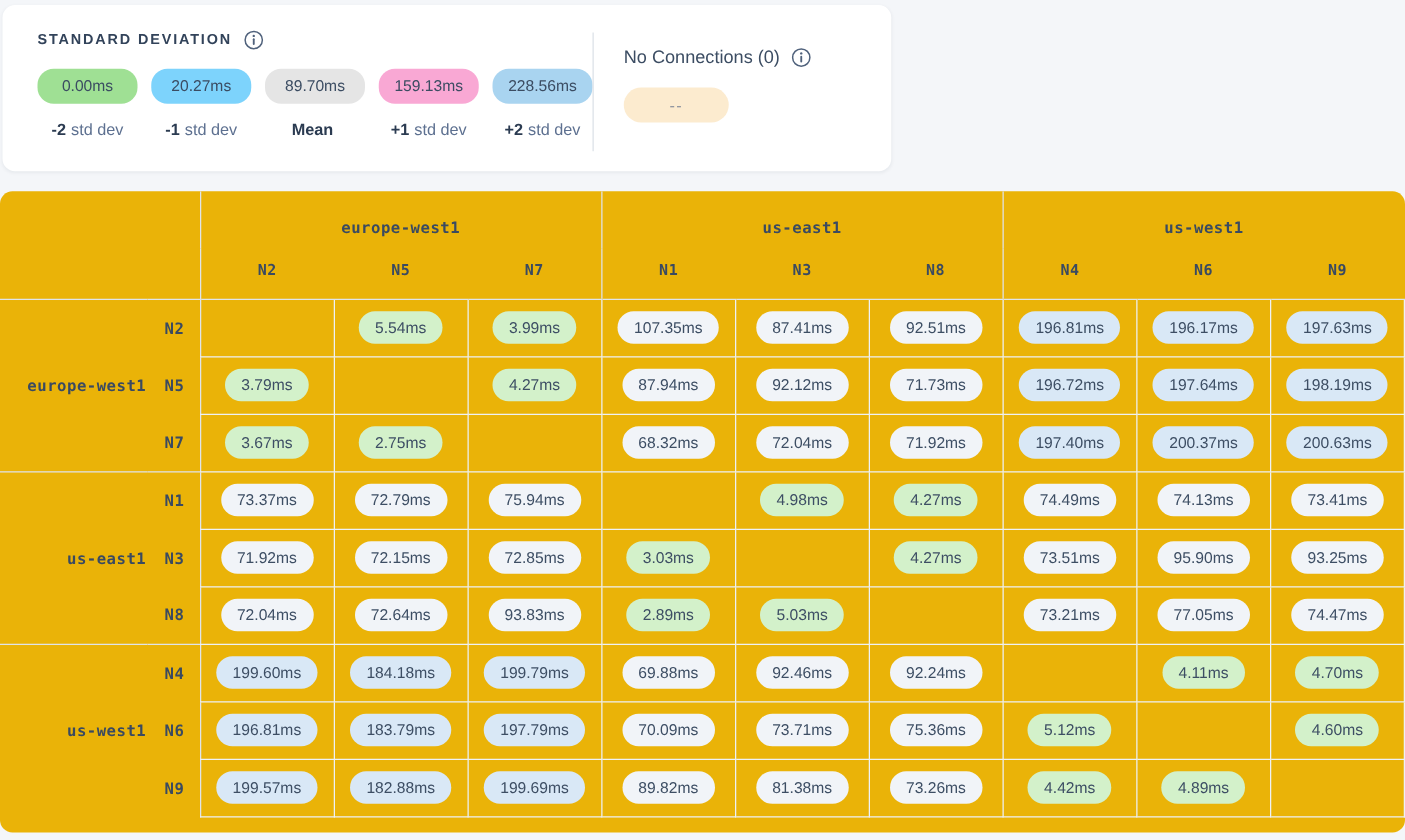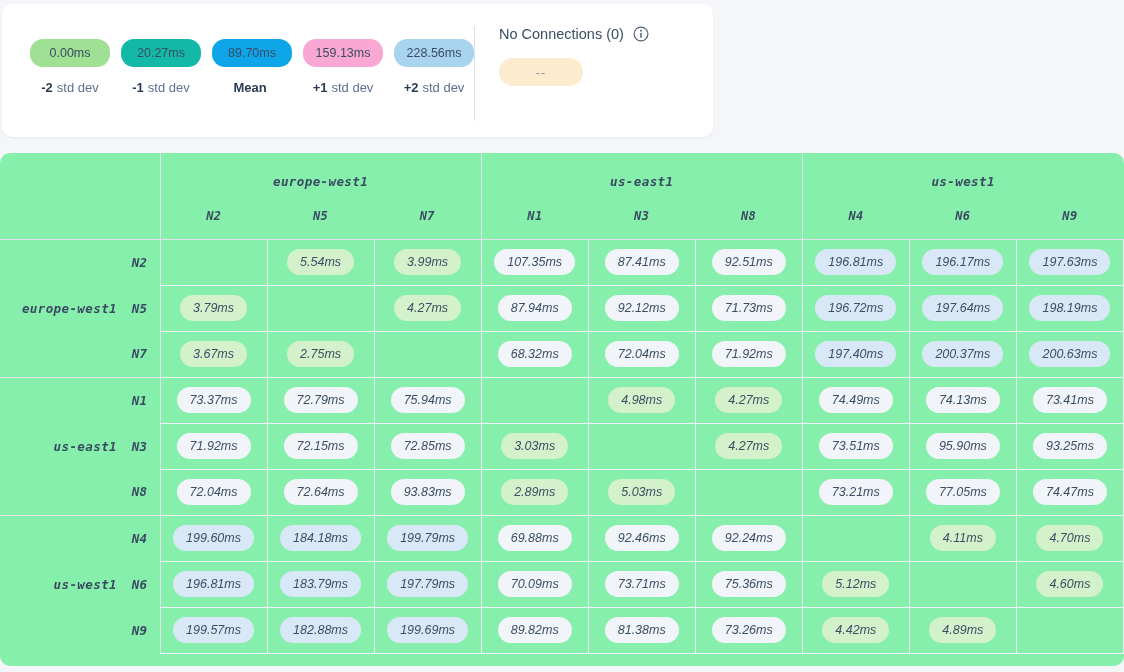--- a/index.html
+++ b/index.html
@@ -30,32 +30,32 @@
     width:80px; height:28px; border-radius:13px;
     display:flex; align-items:center; justify-content:center;
     font-size:12.5px; color:#3b4c62;
   }
   .labels-row { display:flex; gap:11px; margin-top:13px; }
   .legend-label { width:80px; display:flex; justify-content:center; gap:4px; font-size:13px; white-space:nowrap; }
   .lbl-bold { font-weight:bold; color:#2b3b51; }
   .lbl-rest { color:#5d7090; }
   .card-divider { width:1px; background:#dce1e8; align-self:stretch; margin:2px 0 16px 0; }
   .no-conn { padding-left:24px; }
-  .no-conn .title-row { margin-top:2px; }
+  .no-conn .title-row { margin-top:14px; }
   .no-conn-title { font-size:14.5px; color:#3c4d63; }
   .no-conn-pill {
     margin-top:16px; width:84px; height:28px; border-radius:14px;
     display:flex; align-items:center; justify-content:center;
     font-size:13px; color:#8f949e; letter-spacing:1px;
   }
 
   
   .matrix-panel {
-    margin-top:16px; background:#86efac; border-radius:10px;
-    overflow:hidden; min-height:513px;font-style:italic;
+    margin-top:16px; background:#eab308; border-radius:10px;
+    overflow:hidden; min-height:513px;
   }
   table { width:100%; border-collapse:collapse; table-layout:fixed; }
   col.c-region { width:118px; } col.c-node { width:42px; }
 
   thead th {
     font-family:"DejaVu Sans Mono", monospace;
     font-weight:bold; color:#3a4a61; letter-spacing:0.4px;
   }
   th.corner { border-right:1px solid #dfe4ea; border-bottom:1px solid #dfe4ea; }
   th.th-group { font-size:12.5px; height:46px; vertical-align:bottom; padding-bottom:10px; }
@@ -81,24 +81,34 @@
   }
   .pill.green { background:var(--tone-green); }
   .pill.gray  { background:var(--tone-gray); }
   .pill.blue  { background:var(--tone-blue); }
 </style>
 </head>
 <body>
 
 <div class="legend-card">
   <div class="legend-left">
+    <div class="title-row">
+      <span class="legend-title">STANDARD DEVIATION</span>
+      <span class="info-icon">
+        <svg viewBox="0 0 16 16" width="16" height="16">
+            <circle cx="8" cy="8" r="6.9" fill="none" stroke="currentColor" stroke-width="1.2"></circle>
+            <line x1="8" y1="7.4" x2="8" y2="11.2" stroke="currentColor" stroke-width="1.5" stroke-linecap="round"></line>
+            <circle cx="8" cy="4.7" r="0.95" fill="currentColor"></circle>
+          </svg>
+      </span>
+    </div>
     <div class="pills-row">
       <div class="legend-pill" style="background: rgb(159, 224, 148);">0.00ms</div>
-      <div class="legend-pill" style="background: #14b8a6;">20.27ms</div>
-      <div class="legend-pill" style="background: #0ea5e9;">89.70ms</div>
+      <div class="legend-pill" style="background: #7dd3fc;">20.27ms</div>
+      <div class="legend-pill" style="background: #e5e5e5;">89.70ms</div>
       <div class="legend-pill" style="background: #f9a8d4;">159.13ms</div>
       <div class="legend-pill" style="background: rgb(169, 212, 240); text-align: right;">228.56ms</div>
     </div>
     <div class="labels-row">
       <div class="legend-label">
           <span class="lbl-bold">-2</span>
           <span class="lbl-rest">std dev</span>
         </div>
       <div class="legend-label">
           <span class="lbl-bold">-1</span>

